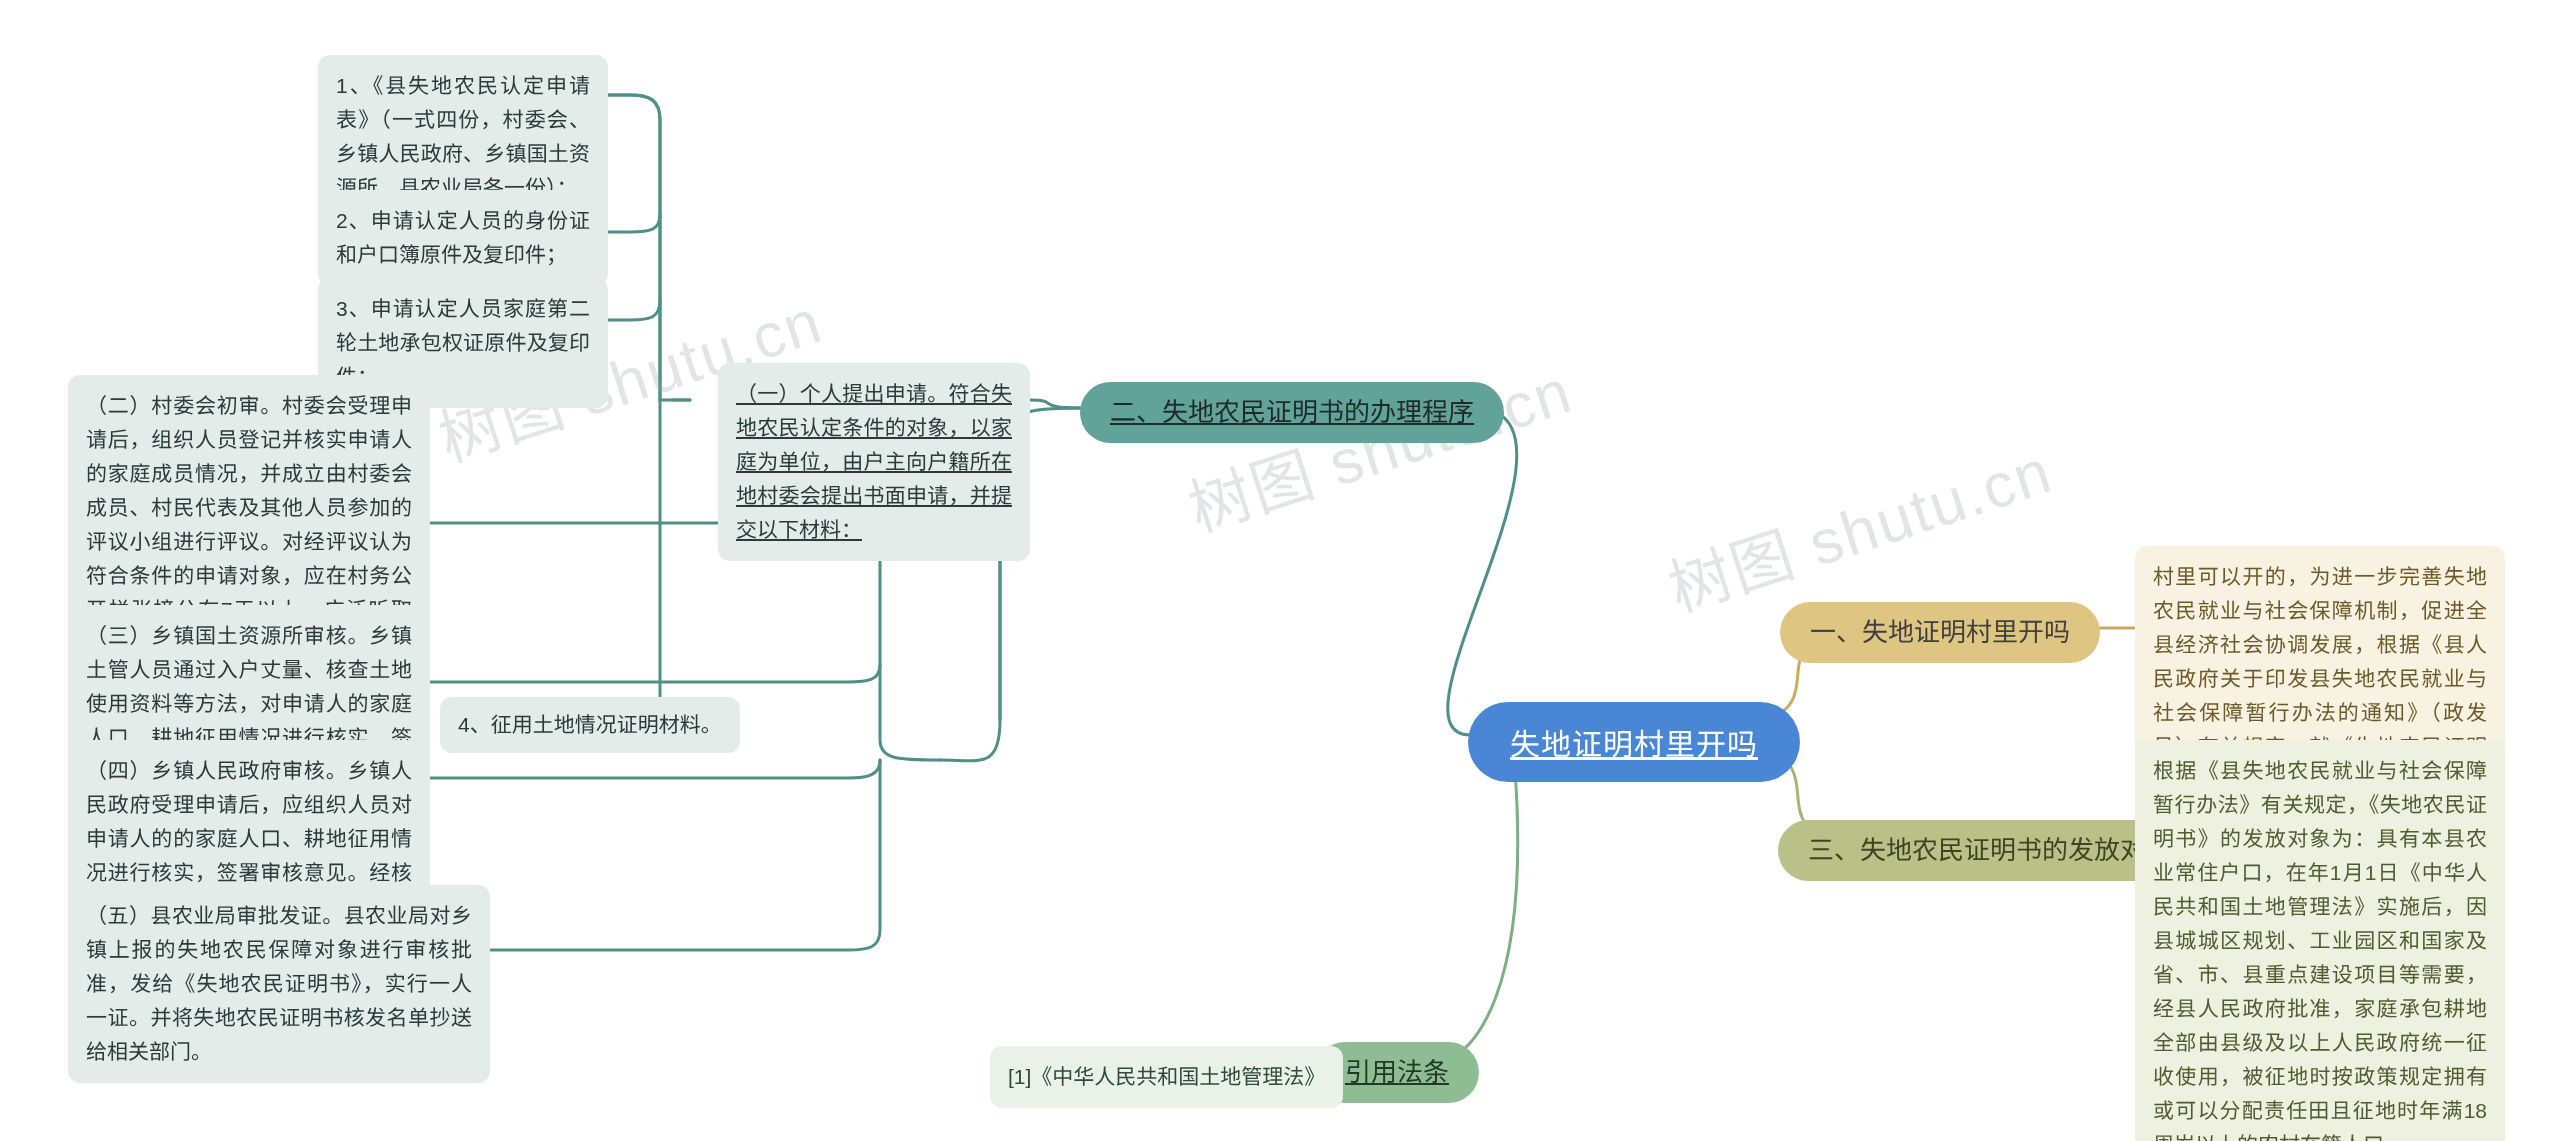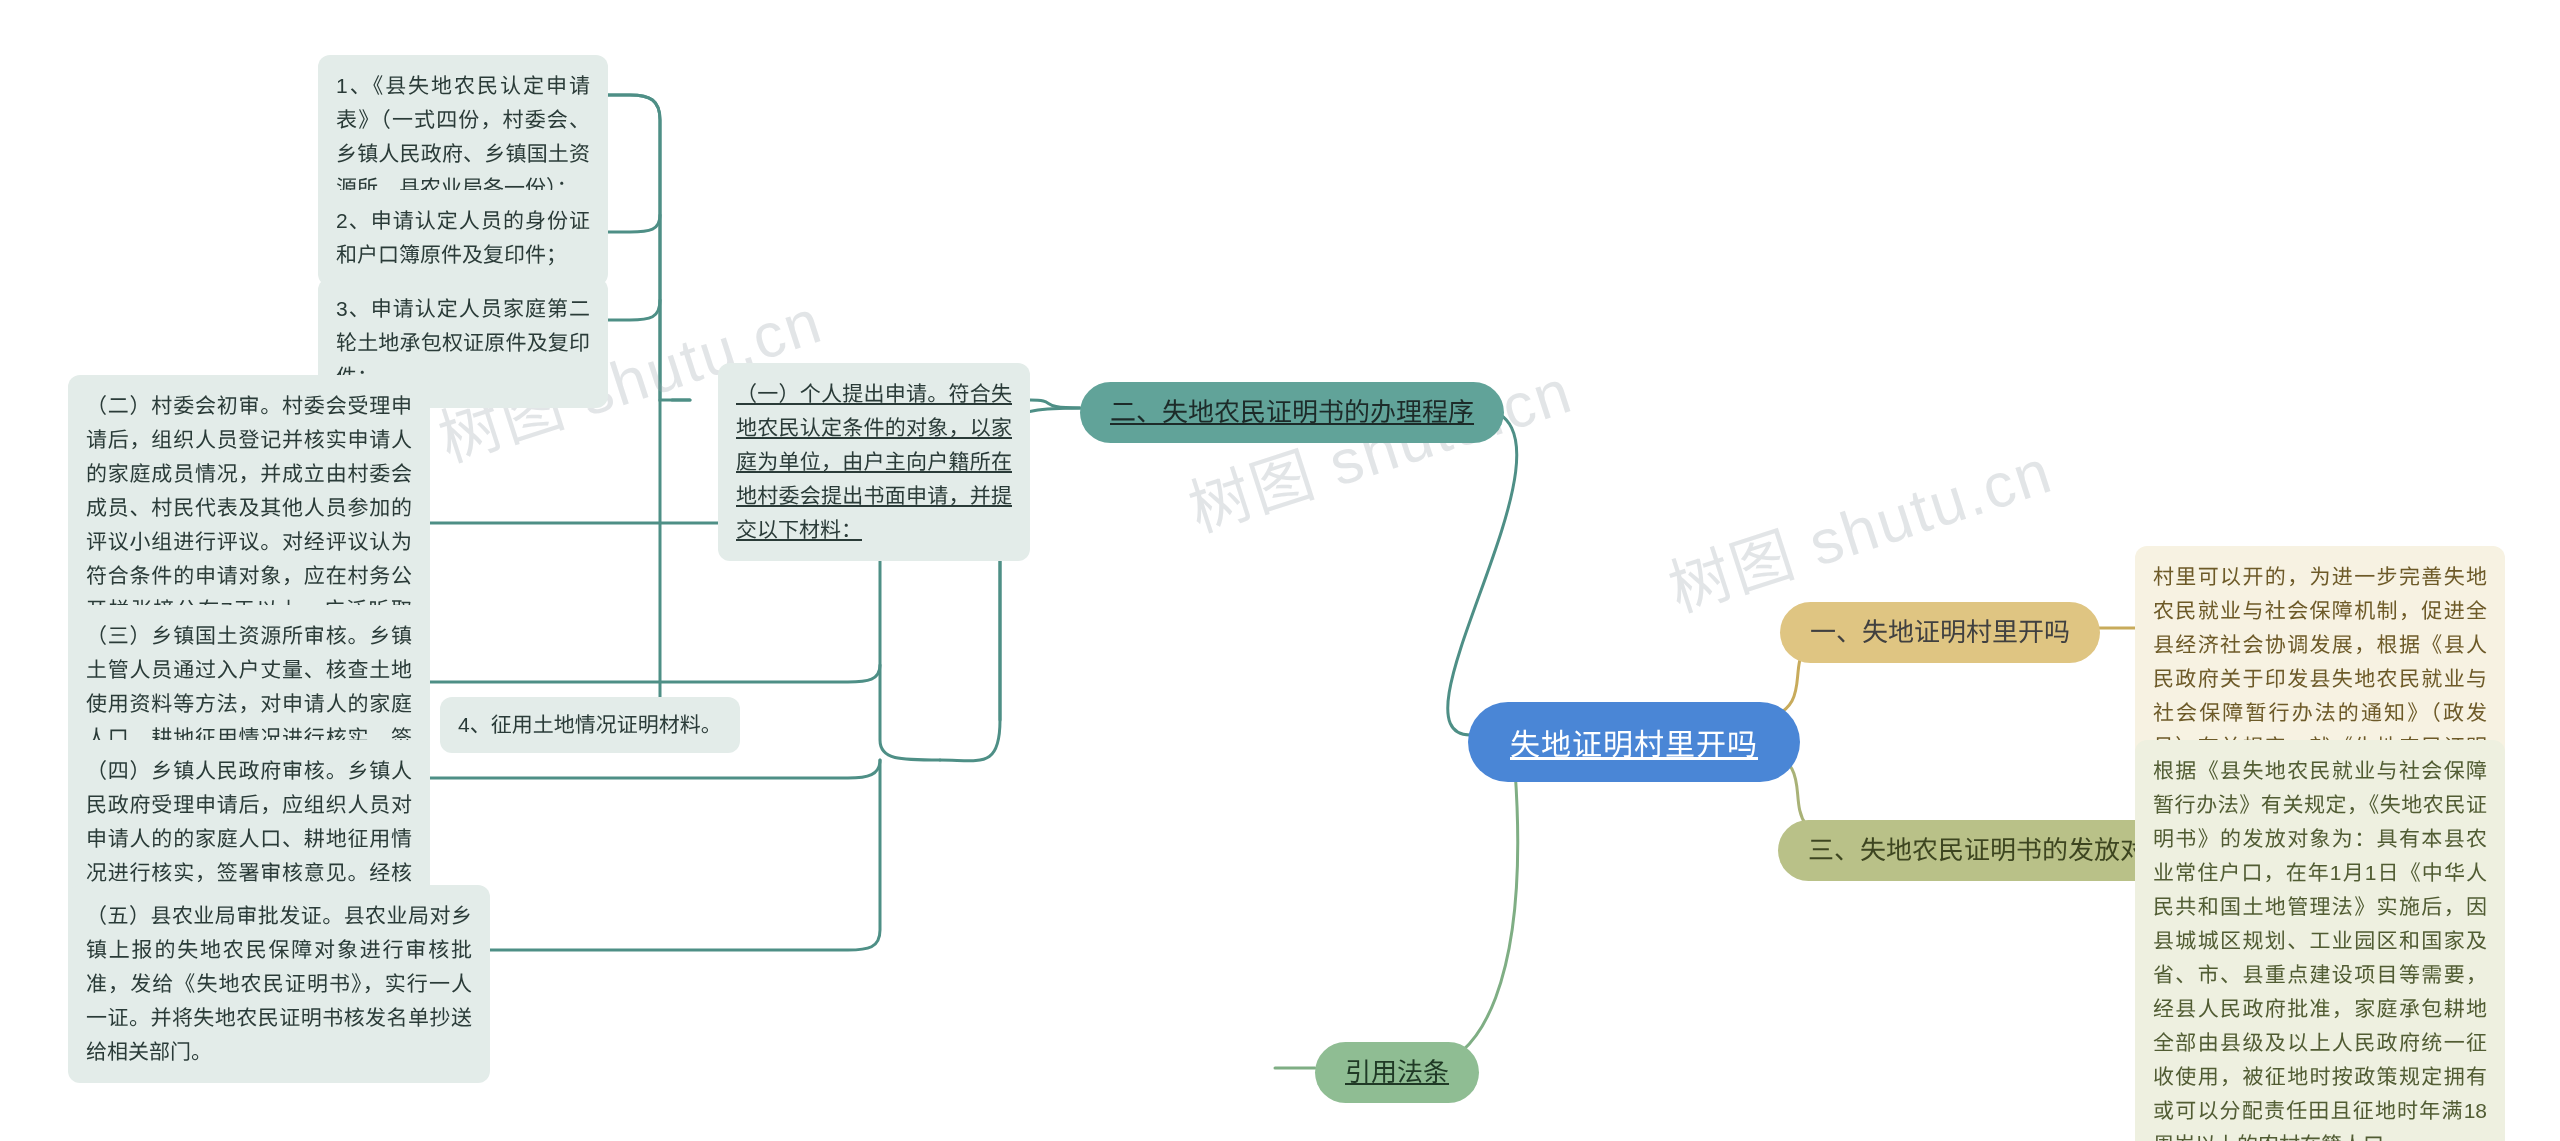--- a/index.html
+++ b/index.html
@@ -164,14 +164,15 @@
   <div class="node pill olive" style="left:1778px; top:820px;">三、失地农民证明书的发放对象</div>
 
   <div class="node pill mint" style="left:1315px; top:1042px;text-decoration:underline;">引用法条</div>
 
   <div class="node root" style="left:1468px; top:702px;">失地证明村里开吗</div>
 
   <div class="node leaf gold" style="left:2135px; top:546px; width:370px;">村里可以开的，为进一步完善失地农民就业与社会保障机制，促进全县经济社会协调发展，根据《县人民政府关于印发县失地农民就业与社会保障暂行办法的通知》（政发号）有关规定，就《失地农民证明书》的发放，制定本办法。失地农民证明可以由村委村出具证明，然后到所属的乡镇人民政府加注意见即可。</div>
 
   <div class="node leaf olive" style="left:2135px; top:740px; width:370px;">根据《县失地农民就业与社会保障暂行办法》有关规定，《失地农民证明书》的发放对象为：具有本县农业常住户口，在年1月1日《中华人民共和国土地管理法》实施后，因县城城区规划、工业园区和国家及省、市、县重点建设项目等需要，经县人民政府批准，家庭承包耕地全部由县级及以上人民政府统一征收使用，被征地时按政策规定拥有或可以分配责任田且征地时年满18周岁以上的农村在籍人口。</div>
 
+  <div class="node leaf mint" style="left:990px; top:1046px;">[1]《中华人民共和国土地管理法》</div>
 
 </div>
 
 </body></html>

